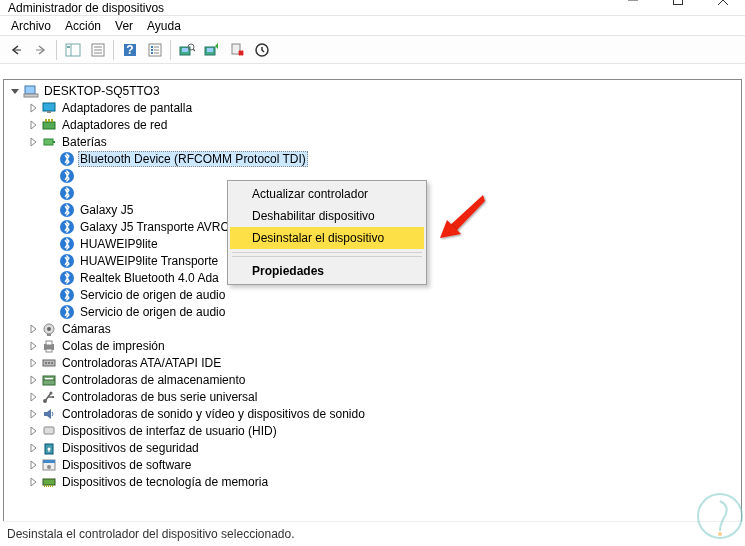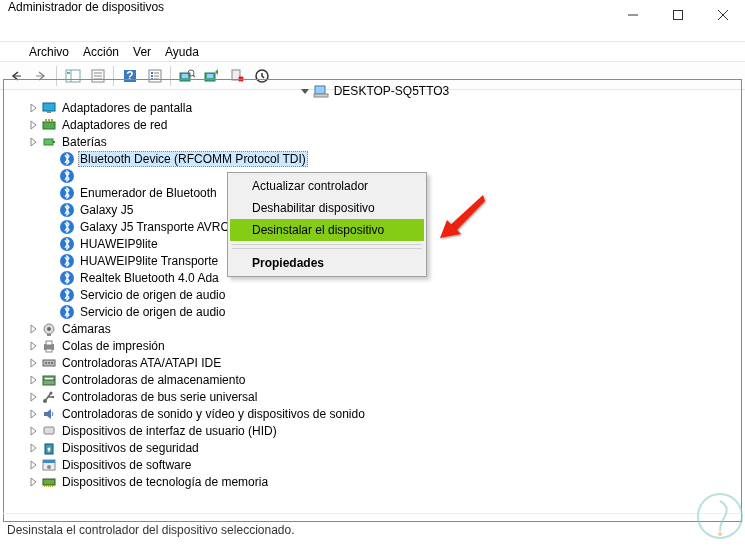--- a/index.html
+++ b/index.html
@@ -1,59 +1,59 @@
 <!DOCTYPE html>
 <html><head>
 <meta charset="utf-8">
 <style>
 * { margin: 0; padding: 0; box-sizing: border-box; font-family: "Segoe UI", Tahoma, sans-serif; font-size: 12px; }
 body { background: #fff; width: 745px; height: 546px; overflow: hidden; position: relative; }
 
 
-.titlebar { height: 42px; background: #fff; display: flex; align-items: flex-start; border-bottom: 1px solid #e5e5e5; }
+.titlebar { height: 16px; background: #fff; display: flex; align-items: flex-end; border-bottom: 1px solid #e5e5e5; }
 .titlebar .title { padding-left: 8px; flex: 1; }
 .titlebar .wbtn { width: 45px; height: 30px; display: flex; align-items: center; justify-content: center; color: #333; }
 .titlebar .wbtn svg { width: 10px; height: 10px; }
 
 
-.menubar { height: 20px; display: flex; align-items: center; padding: 0 22px; border-bottom: 1px solid #e5e5e5; }
+.menubar { height: 20px; display: flex; align-items: center; padding: 0 4px; border-bottom: 1px solid #e5e5e5; }
 .menubar .mitem { padding: 2px 7px; }
 
 
 .toolbar { height: 28px; display: flex; align-items: center; padding: 0 3px; gap: 0; border-bottom: 1px solid #e5e5e5; background:#fdfdfd; }
 .toolbar .tbtn { width: 23px; height: 22px; display: flex; align-items: center; justify-content: center; border: 1px solid transparent; margin: 0 1px; }
 .toolbar .sep { width: 1px; height: 20px; background: #d0d0d0; margin: 0 3px; }
 .tbtn svg { display:block; }
 
 
 .treewrap { position: absolute; left: 3px; right: 3px; top: 79px; bottom: 24px; border: 1px solid #888; overflow: hidden; }
 .tree { padding: 2px 0 2px 2px; height: 100%; overflow-y: auto; }
 .row { display: flex; align-items: center; height: 17px; white-space: nowrap; }
 .row .exp { width: 14px; height: 14px; display: flex; align-items: center; justify-content: center; color: #666; margin-right: 1px; }
 .row .icon { width: 16px; height: 16px; display: flex; align-items: center; justify-content: center; margin-right: 3px; }
 .row .lbl { padding: 0 2px; }
 .row.sel .lbl { background: #cce8ff; border: 1px dotted #888; padding: 0 1px; }
 
 
-.l0 { padding-left: 2px; justify-content: center; }
+.l0 { padding-left: 2px; }
 .l1 { padding-left: 20px; align-items: center; }
 .l2 { padding-left: 38px; }
 
 
 .tree::-webkit-scrollbar { width: 16px; }
 .tree::-webkit-scrollbar-track { background: #f0f0f0; }
 .tree::-webkit-scrollbar-thumb { background: #c2c2c2; border: 1px solid #a8a8a8; }
 
 
-.status { position: absolute; left: 3px; right: 3px; bottom: 1px; height: 32px; display: flex; align-items: center; padding-left: 4px; color: #333; border-top: 1px solid #eee;}
+.status { position: absolute; left: 3px; right: 3px; bottom: 1px; height: 24px; display: flex; align-items: center; padding-left: 4px; color: #333; border-top: 1px solid #eee;}
 
 
 .ctx { position: absolute; background: #f0f0f0; border: 1px solid #a0a0a0; box-shadow: 3px 3px 4px rgba(0,0,0,.2); min-width: 200px; padding: 2px; }
 .ctx .citem { padding: 4px 20px 4px 22px; }
-.ctx .citem.hi { background: #84cc16; }
+.ctx .citem.hi { background: #fde047; }
 .ctx .csep { height: 1px; background: #d0d0d0; margin: 3px 2px; }
 .ctx .citem.bold { font-weight: 700; }
 
 
 .arrow { position: absolute; pointer-events: none; }
 
 
 .wm { position: absolute; right: 0; bottom: 0; opacity: .6; }
 </style>
 </head>
@@ -244,21 +244,20 @@
         </span>
       </div>
       <div class="row l2 ">
         <span class="exp"></span>
         <span class="icon">
           <svg width="16" height="16">
             <circle cx="8" cy="8" r="7" fill="#2a7ad4"></circle>
             <path d="M6 4 L10 11 L8 13 L8 3 L10 5 L6 12" fill="none" stroke="#fff" stroke-width="1.2"></path>
           </svg>
         </span>
-        <span class="lbl">Enumerador de Bluetooth</span>
       </div>
       <div class="row l2 ">
         <span class="exp"></span>
         <span class="icon">
           <svg width="16" height="16">
             <circle cx="8" cy="8" r="7" fill="#2a7ad4"></circle>
             <path d="M6 4 L10 11 L8 13 L8 3 L10 5 L6 12" fill="none" stroke="#fff" stroke-width="1.2"></path>
           </svg>
         </span>
         <span class="lbl">Galaxy J5</span>
@@ -478,21 +477,21 @@
         </span>
     <span class="lbl">Dispositivos de tecnología de memoria</span>
       </div>
     </div>
 </div>
 
 <div class="status">
   <span>Desinstala el controlador del dispositivo seleccionado.</span>
 </div>
 
-<div class="ctx" style="left:227px; top:172px; width:195px;">
+<div class="ctx" style="left:227px; top:180px; width:195px;">
   <div class="citem">Actualizar controlador</div>
   <div class="citem">Deshabilitar dispositivo</div>
   <div class="citem hi">Desinstalar el dispositivo</div>
   <div class="csep"></div>
   <div class="csep"></div>
   <div class="citem bold">Propiedades</div>
 </div>
 
 <svg class="arrow" style="left:435px; top:190px;" width="55" height="55">
   <defs>

